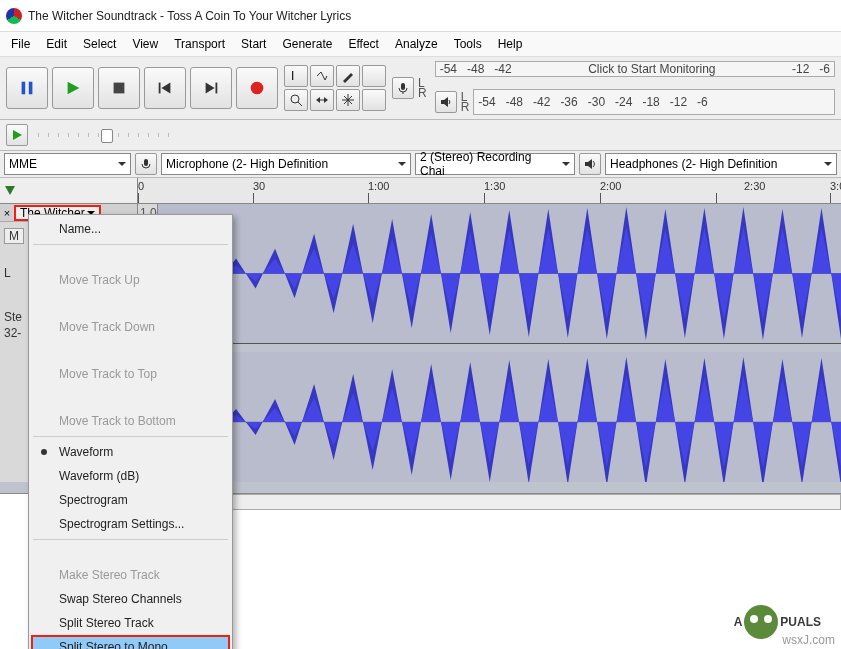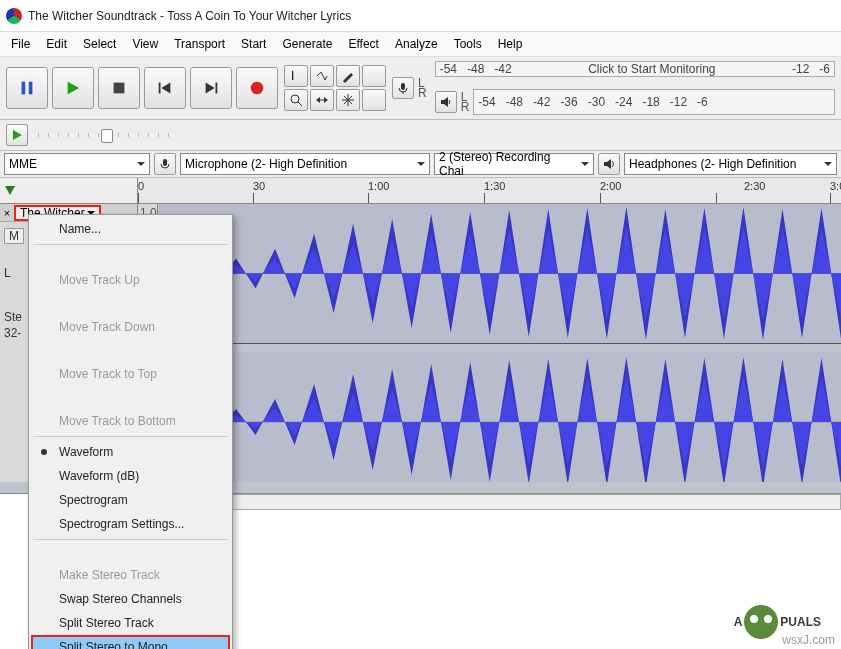--- a/index.html
+++ b/index.html
@@ -221,21 +221,21 @@
 <div class="toolbar2">
   <div class="playsmall">
       <svg width="12" height="12">
         <polygon points="2,1 11,6 2,11" fill="#1ea01e"></polygon>
       </svg>
     </div>
   <div class="sliderwrap"></div>
 </div>
 
 <div class="devicebar">
-  <div class="sel" style="width:146px">
+  <div class="sel" style="width:127px">
       <span>MME</span>
       <span class="arrow"></span>
     </div>
   <div class="iconbox">
       <svg width="14" height="14">
         <rect x="5" y="2" width="4" height="7" rx="2" fill="#333"></rect>
         <path d="M3 7 A4 4 0 0 0 11 7" stroke="#333" fill="none"></path>
       </svg>
     </div>
   <div class="sel" style="width:250px">

